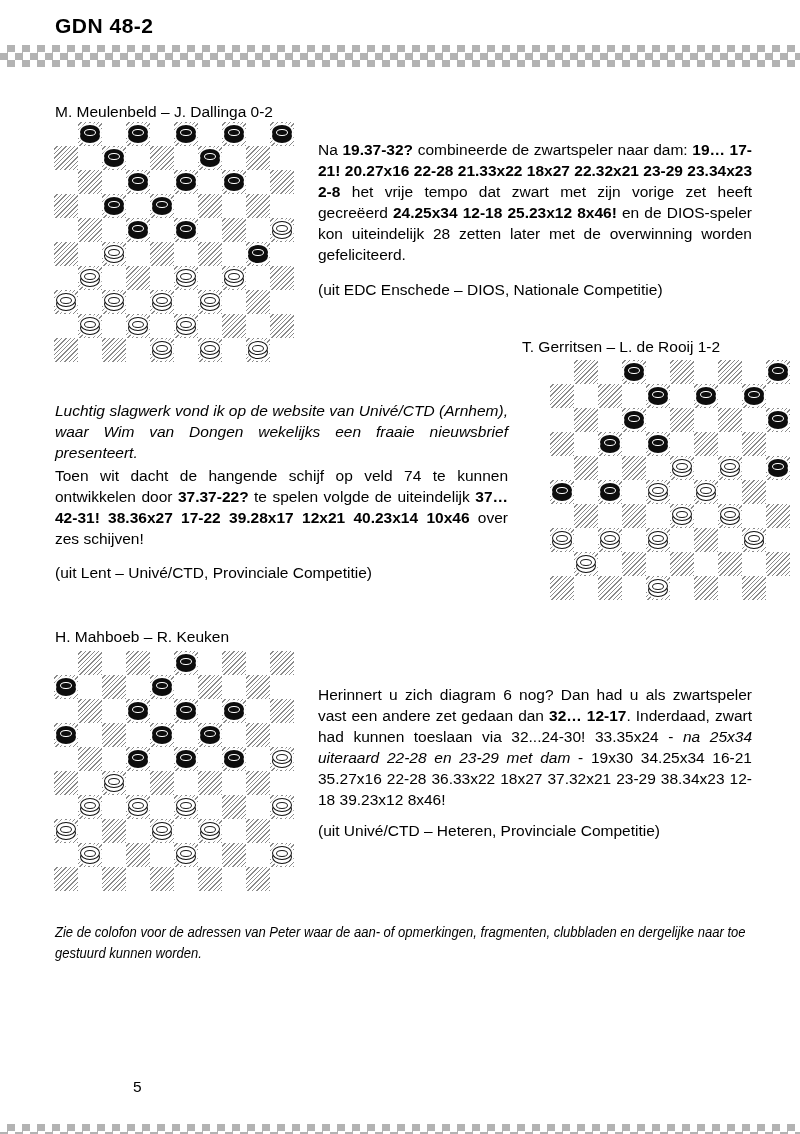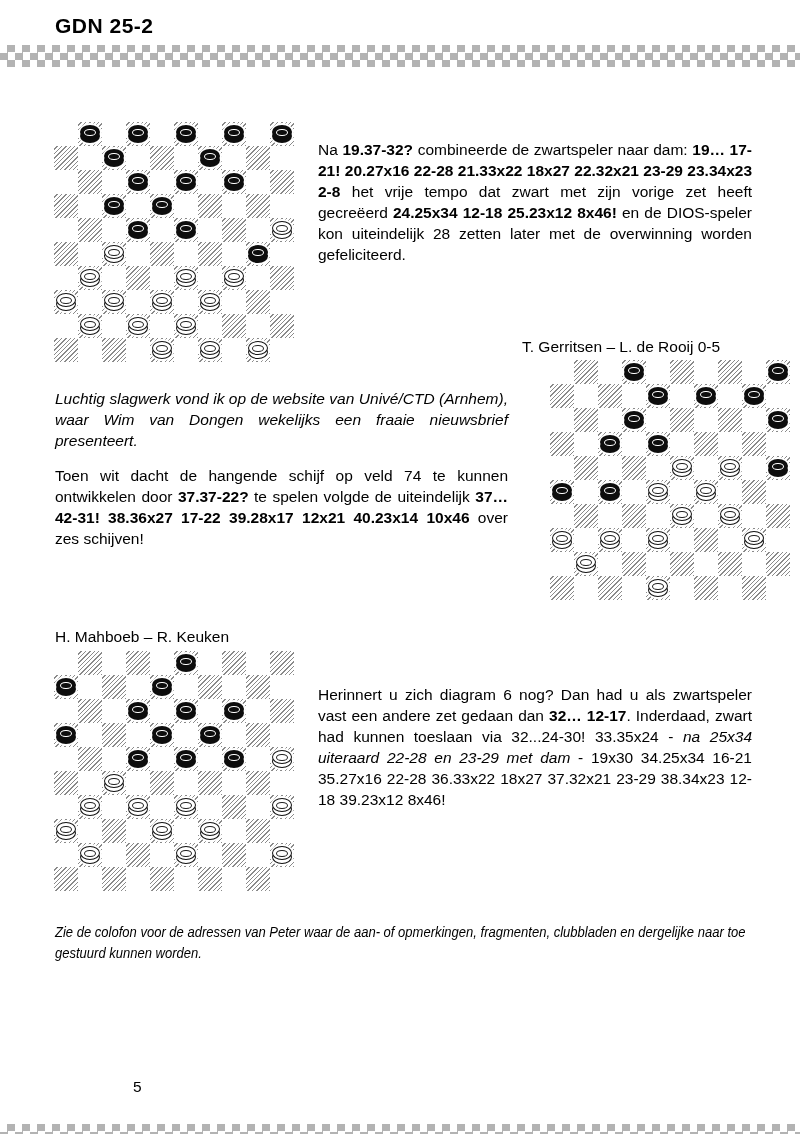--- a/index.html
+++ b/index.html
@@ -33,23 +33,24 @@
   .piece.white .pdisc{background:#ffffff;border:1.5px solid #111;}
   .pring{position:absolute;left:6px;top:6.5px;width:12px;height:7.5px;border-radius:50%;box-sizing:border-box;}
   .piece.black .pring{border:1.7px solid #ffffff;}
   .piece.white .pring{border:1.2px solid #222;}
 </style>
 </head>
 <body>
 
 <div class="page">
 
-  <div class="hdr">GDN 25-2</div>
+  <div class="hdr">GDN 48-2</div>
   <div class="checker-band band-top"></div>
 
+  <div class="caption" style="left:55px;top:103px;">M. Meulenbeld – J. Dallinga 0-2</div>
   <div class="board" style="left:54px;top:122px;">
       <div class="cell light" style="left: 0px; top: 0px;"></div>
       <div class="cell dark" style="left: 24px; top: 0px;">
         <div class="piece black">
           <span class="halo"></span>
           <span class="pdisc rim"></span>
           <span class="pdisc face"></span>
           <span class="pring"></span>
         </div>
       </div>
@@ -349,22 +350,23 @@
         <div class="piece white">
           <span class="halo"></span>
           <span class="pdisc rim"></span>
           <span class="pdisc face"></span>
           <span class="pring"></span>
         </div>
       </div>
       <div class="cell light" style="left: 216px; top: 216px;"></div>
     </div>
   <div class="para" style="left:318px;top:139px;width:434px;"><span>Na </span><span style="font-weight: bold;">19.37-32?</span><span> combineerde de zwartspeler naar dam: </span><span style="font-weight: bold;">19… 17-21! 20.27x16 22-28 21.33x22 18x27 22.32x21 23-29 23.34x23 2-8</span><span> het vrije tempo dat zwart met zijn vorige zet heeft gecreëerd </span><span style="font-weight: bold;">24.25x34 12-18 25.23x12 8x46!</span><span> en de DIOS-speler kon uiteindelijk 28 zetten later met de overwinning worden gefeliciteerd.</span></div>
+  <div class="cite" style="left:318px;top:281px;">(uit EDC Enschede – DIOS, Nationale Competitie)</div>
 
-  <div class="caption" style="left:522px;top:338px;">T. Gerritsen – L. de Rooij 0-5</div>
+  <div class="caption" style="left:522px;top:338px;">T. Gerritsen – L. de Rooij 1-2</div>
   <div class="board" style="left:550px;top:360px;">
       <div class="cell light" style="left: 0px; top: 0px;"></div>
       <div class="cell dark" style="left: 24px; top: 0px;"></div>
       <div class="cell light" style="left: 48px; top: 0px;"></div>
       <div class="cell dark" style="left: 72px; top: 0px;">
         <div class="piece black">
           <span class="halo"></span>
           <span class="pdisc rim"></span>
           <span class="pdisc face"></span>
           <span class="pring"></span>
@@ -621,22 +623,23 @@
           <span class="pdisc face"></span>
           <span class="pring"></span>
         </div>
       </div>
       <div class="cell light" style="left: 120px; top: 216px;"></div>
       <div class="cell dark" style="left: 144px; top: 216px;"></div>
       <div class="cell light" style="left: 168px; top: 216px;"></div>
       <div class="cell dark" style="left: 192px; top: 216px;"></div>
       <div class="cell light" style="left: 216px; top: 216px;"></div>
     </div>
-  <div class="para italic" style="left:55px;top:388px;width:453px;">Luchtig slagwerk vond ik op de website van Univé/CTD (Arnhem), waar Wim van Dongen wekelijks een fraaie nieuwsbrief presenteert.</div>
+  <div class="para italic" style="left:55px;top:400px;width:453px;">Luchtig slagwerk vond ik op de website van Univé/CTD (Arnhem), waar Wim van Dongen wekelijks een fraaie nieuwsbrief presenteert.</div>
   <div class="para" style="left:55px;top:465px;width:453px;"><span>Toen wit dacht de hangende schijf op veld 74 te kunnen ontwikkelen door </span><span style="font-weight: bold;">37.37-22?</span><span> te spelen volgde de uiteindelijk </span><span style="font-weight: bold;">37… 42-31! 38.36x27 17-22 39.28x17 12x21 40.23x14 10x46</span><span> over zes schijven!</span></div>
+  <div class="cite" style="left:55px;top:564px;">(uit Lent – Univé/CTD, Provinciale Competitie)</div>
 
   <div class="caption" style="left:55px;top:628px;">H. Mahboeb – R. Keuken</div>
   <div class="board" style="left:54px;top:651px;">
       <div class="cell light" style="left: 0px; top: 0px;"></div>
       <div class="cell dark" style="left: 24px; top: 0px;"></div>
       <div class="cell light" style="left: 48px; top: 0px;"></div>
       <div class="cell dark" style="left: 72px; top: 0px;"></div>
       <div class="cell light" style="left: 96px; top: 0px;"></div>
       <div class="cell dark" style="left: 120px; top: 0px;">
         <div class="piece black">
@@ -896,18 +899,19 @@
       <div class="cell dark" style="left: 48px; top: 216px;"></div>
       <div class="cell light" style="left: 72px; top: 216px;"></div>
       <div class="cell dark" style="left: 96px; top: 216px;"></div>
       <div class="cell light" style="left: 120px; top: 216px;"></div>
       <div class="cell dark" style="left: 144px; top: 216px;"></div>
       <div class="cell light" style="left: 168px; top: 216px;"></div>
       <div class="cell dark" style="left: 192px; top: 216px;"></div>
       <div class="cell light" style="left: 216px; top: 216px;"></div>
     </div>
   <div class="para" style="left:318px;top:684px;width:434px;"><span>Herinnert u zich diagram 6 nog? Dan had u als zwartspeler vast een andere zet gedaan dan </span><span style="font-weight: bold;">32… 12-17</span><span>. Inderdaad, zwart had kunnen toeslaan via 32...24-30! 33.35x24 - </span><span style="font-style: italic;">na 25x34 uiteraard 22-28 en 23-29 met dam</span><span> - 19x30 34.25x34 16-21 35.27x16 22-28 36.33x22 18x27 37.32x21 23-29 38.34x23 12-18 39.23x12 8x46!</span></div>
+  <div class="cite" style="left:318px;top:822px;">(uit Univé/CTD – Heteren, Provinciale Competitie)</div>
 
   <div class="note-condensed" style="left:55px;top:921px;">Zie de colofon voor de adressen van Peter waar de aan- of opmerkingen, fragmenten, clubbladen en dergelijke naar toe gestuurd kunnen worden.</div>
   <div class="pagenum">5</div>
   <div class="checker-band band-bottom"></div>
 
 </div>
 
 </body></html>

